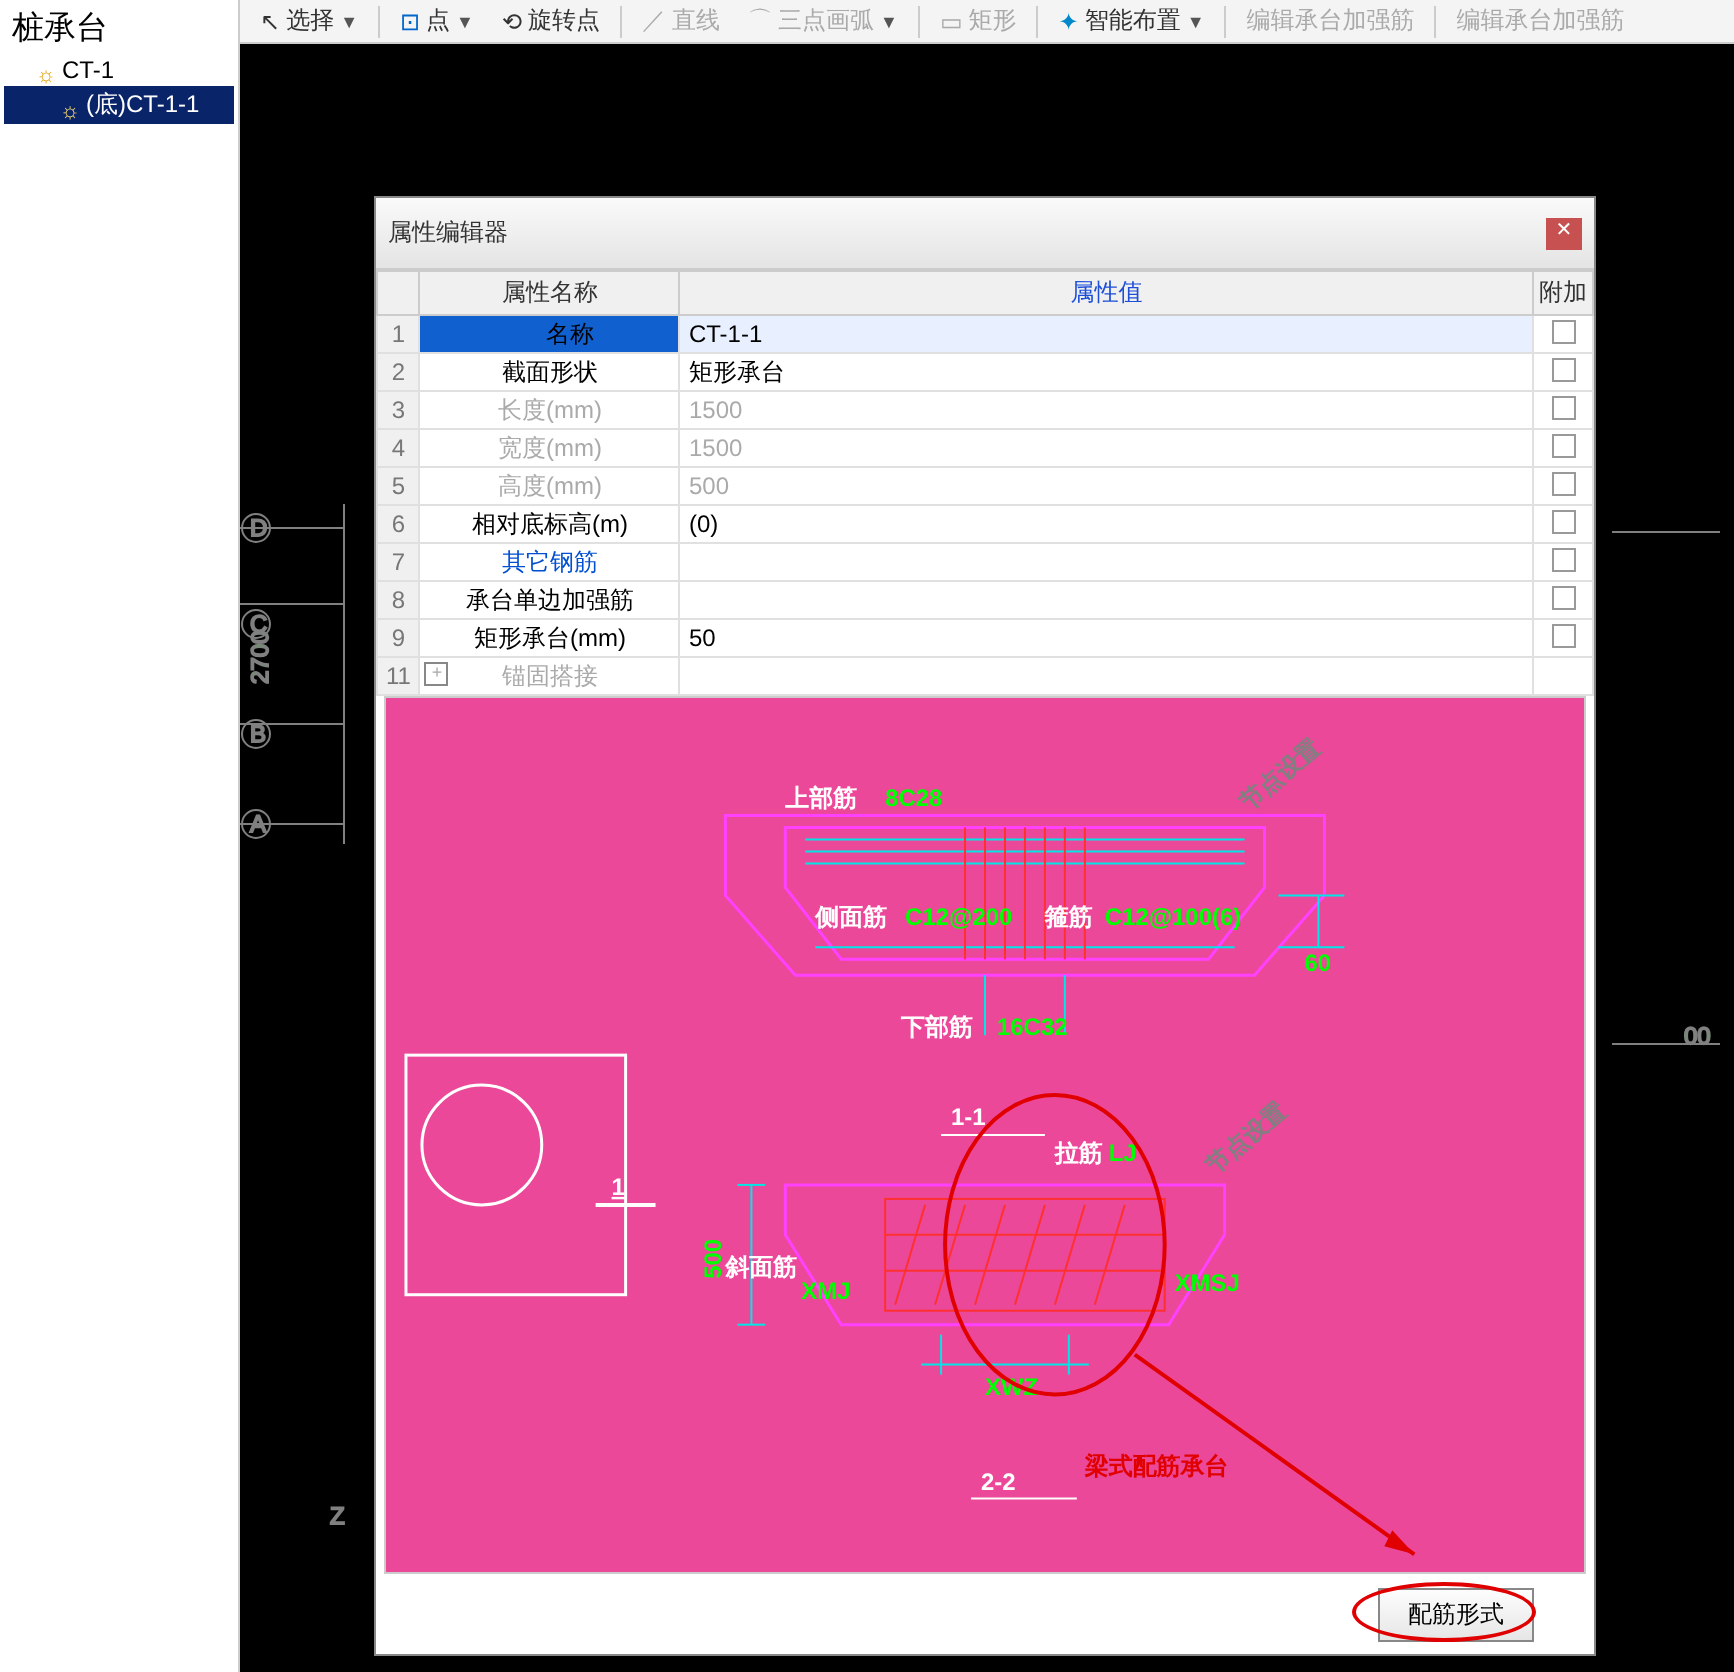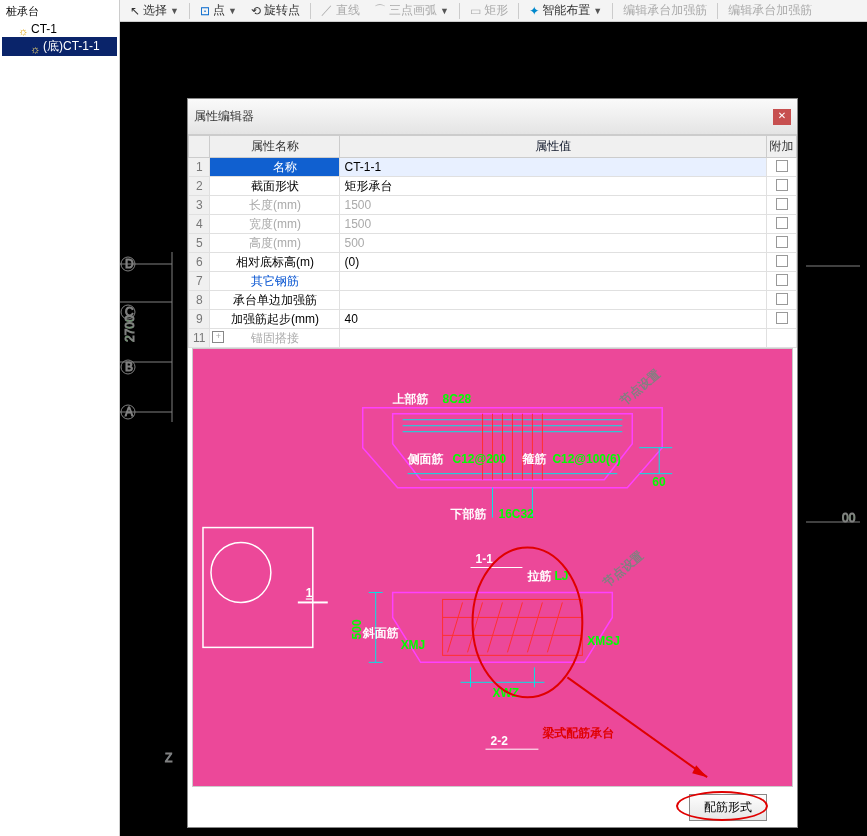--- a/index.html
+++ b/index.html
@@ -6,21 +6,21 @@
     body { width: 867px; height: 836px; background: #000; overflow: hidden; position: relative; }
 
     
     .toolbar { position: absolute; top: 0; left: 120px; right: 0; height: 22px; background: #f4f4f4; border-bottom: 1px solid #ccc; display: flex; align-items: center; padding: 0 4px; gap: 2px; }
     .tb-btn { display: inline-flex; align-items: center; gap: 3px; padding: 2px 6px; cursor: pointer; white-space: nowrap; color: #333; }
     .tb-sep { width: 1px; height: 16px; background: #ccc; margin: 0 2px; }
     .tb-drop { font-size: 9px; color: #555; }
 
     
     .tree-panel { position: absolute; top: 0; left: 0; width: 120px; height: 100%; background: #fff; border-right: 1px solid #ccc; padding: 2px; }
-    .tree-header { font-size: 11px; padding: 2px 4px; }
+    .tree-header { font-size: 16px; padding: 2px 4px; }
     .tree-item { padding: 1px 2px 1px 16px; display: flex; align-items: center; gap: 3px; cursor: pointer; }
     .tree-item.lvl2 { padding-left: 28px; }
     .tree-item.selected { background: #0a246a; color: #fff; }
     .tree-icon { width: 10px; height: 10px; display: inline-block; }
     .sun-icon::before { content: "☼"; color: #e0a000; font-size: 11px; }
     .tree-item.selected .sun-icon::before { color: #ffe070; }
 
     
     .canvas-area { position: absolute; top: 22px; left: 120px; right: 0; bottom: 0; background: #000; }
     .cad-lines { position: absolute; inset: 0; pointer-events: none; }
@@ -28,29 +28,29 @@
     
     .dialog { position: absolute; top: 98px; left: 187px; width: 611px; height: 730px; background: #fff; border: 1px solid #888; box-shadow: 2px 2px 8px rgba(0,0,0,0.4); display: flex; flex-direction: column; }
     .dialog-titlebar { height: 36px; background: linear-gradient(#fafafa, #e4e4e4); border-bottom: 1px solid #ccc; display: flex; align-items: center; padding: 0 6px; }
     .dialog-title { flex: 1; font-size: 12px; color: #333; }
     .dialog-close { width: 18px; height: 16px; background: #c75050; color: #fff; text-align: center; line-height: 14px; cursor: pointer; font-size: 10px; }
 
     
     .prop-table { border-collapse: collapse; width: 100%; }
     .prop-table th { background: #f0f0f0; border: 1px solid #ccc; font-weight: normal; text-align: center; height: 22px; }
     .prop-table th.name-col { width: 130px; color: #333; }
-    .prop-table th.val-col { color: #0f172a; }
+    .prop-table th.val-col { color: #1d4ed8; }
     .prop-table th.add-col { width: 30px; color: #333; }
     .prop-table td { border: 1px solid #e0e0e0; height: 19px; padding: 0 4px; }
     .prop-table td.num { width: 20px; text-align: center; background: #f0f0f0; color: #777; }
     .prop-table td.key { text-align: center; }
     .prop-table td.key.dim { color: #aaa; }
     .prop-table td.val.dim { color: #aaa; }
     .prop-table td.add { text-align: center; }
-    .prop-table tr.selected td.key { background: #1060d0; color: #ffffff; padding-left: 24px; }
+    .prop-table tr.selected td.key { background: #1060d0; color: #000000; padding-left: 24px; }
     .prop-table tr.selected td.val { background: #e8f0ff; }
     .prop-table td.expander { position: relative; }
     .prop-table td.expander::before { content: "+"; position: absolute; left: 2px; top: 2px; width: 10px; height: 10px; border: 1px solid #888; font-size: 9px; line-height: 9px; text-align: center; background: #fff; }
     .prop-table td.link { color: #0050d0; }
     .chk { display: inline-block; width: 12px; height: 12px; border: 1px solid #999; background: #fff; }
 
     
     .radio-row { padding: 16px 0 12px 0; display: flex; justify-content: space-around; background: #fff; }
     .radio-opt { display: flex; align-items: center; gap: 4px; cursor: pointer; }
     .radio-dot { width: 12px; height: 12px; border: 1px solid #777; border-radius: 50%; display: inline-flex; align-items: center; justify-content: center; }
@@ -212,22 +212,22 @@
           <td class="add"><span class="chk"></span></td>
         </tr>
         <tr>
           <td class="num">8</td>
           <td class="key">承台单边加强筋</td>
           <td class="val"></td>
           <td class="add"><span class="chk"></span></td>
         </tr>
         <tr>
           <td class="num">9</td>
-          <td class="key">加强筋起步(mm)</td>
-          <td class="val">40</td>
+          <td class="key">矩形承台(mm)</td>
+          <td class="val">50</td>
           <td class="add"><span class="chk"></span></td>
         </tr>
         <tr>
           <td class="num">11</td>
           <td class="key dim expander">锚固搭接</td>
           <td class="val dim"></td>
           <td class="add"></td>
         </tr>
       </tbody>
   </table>

